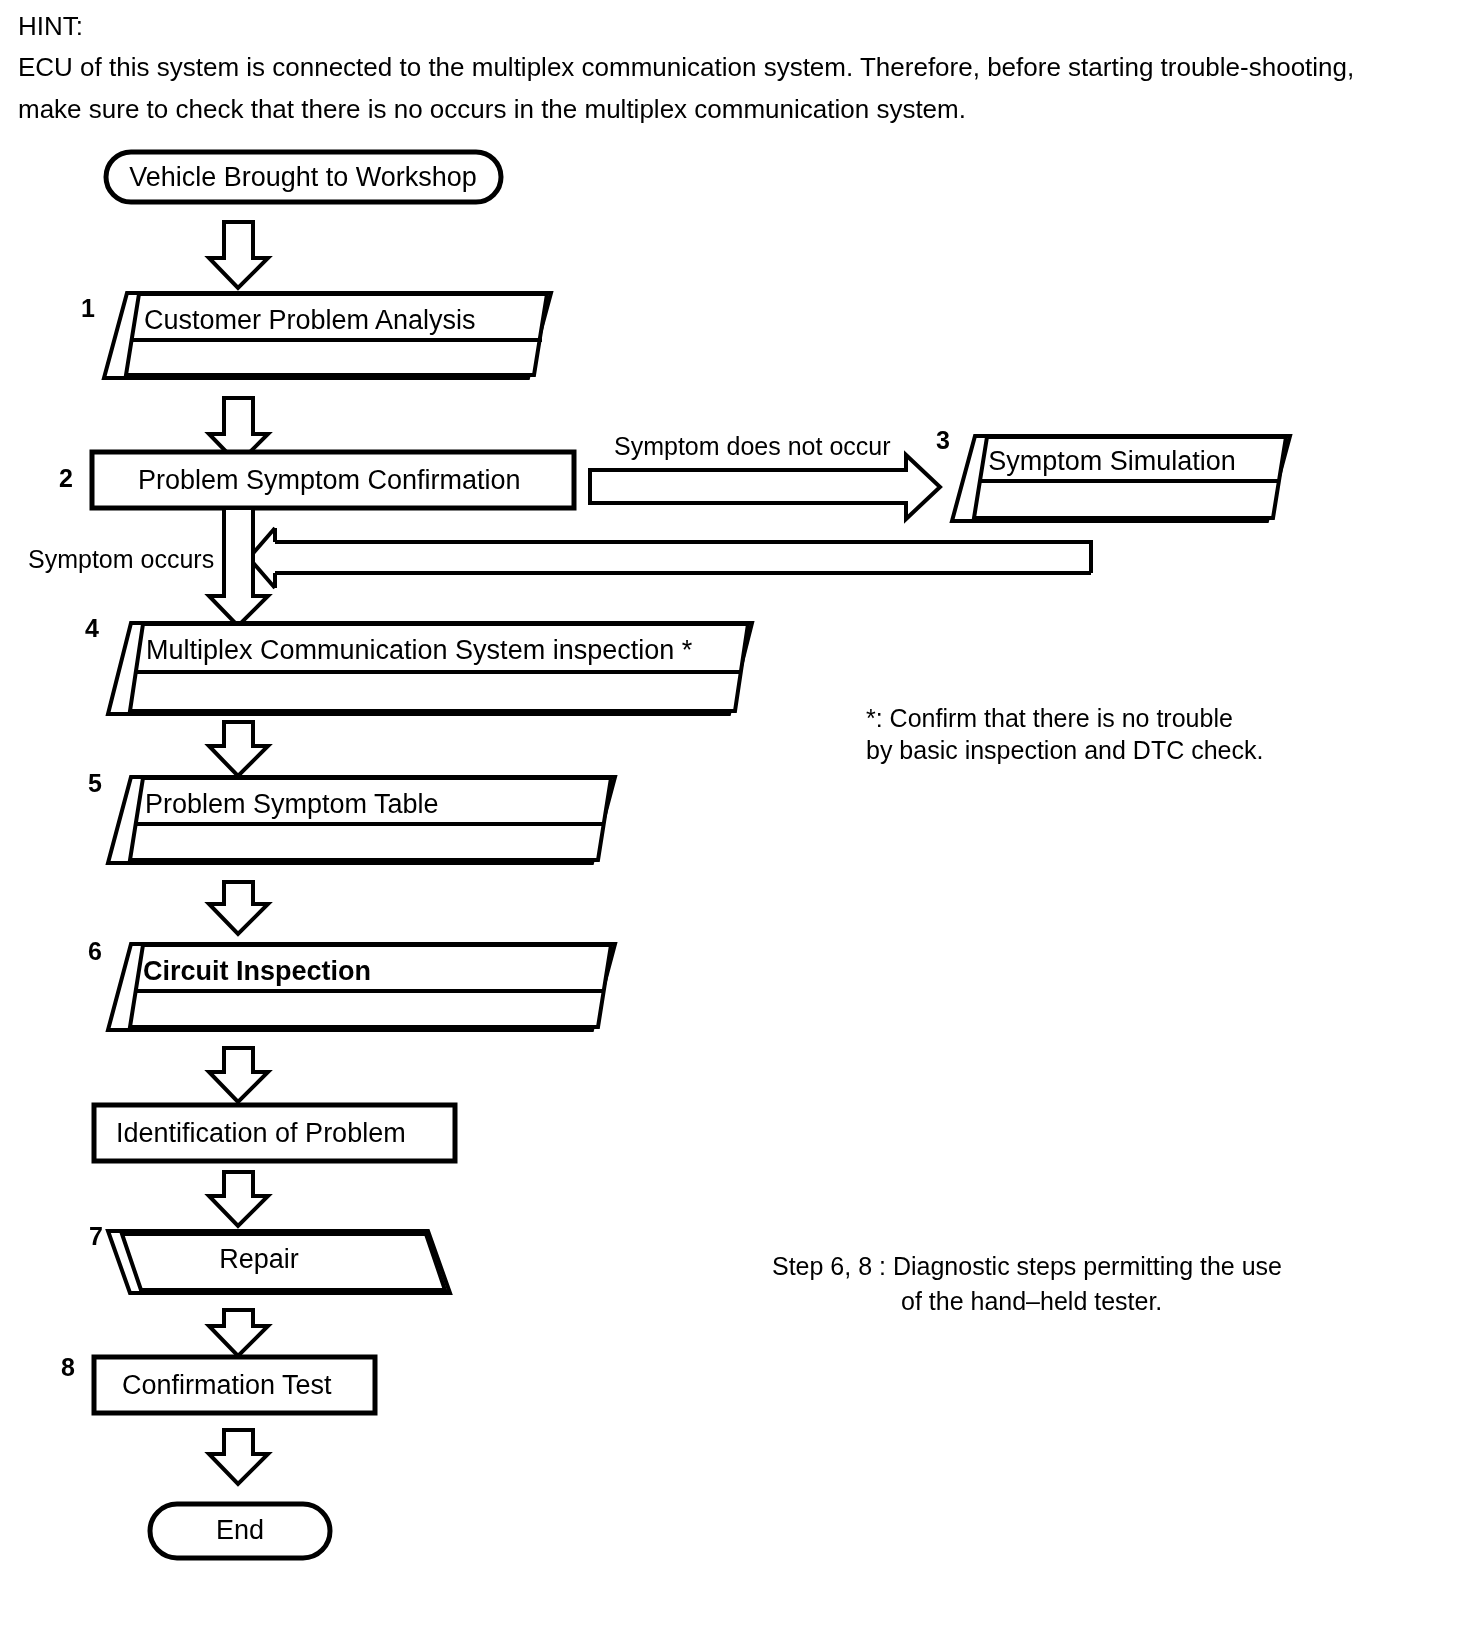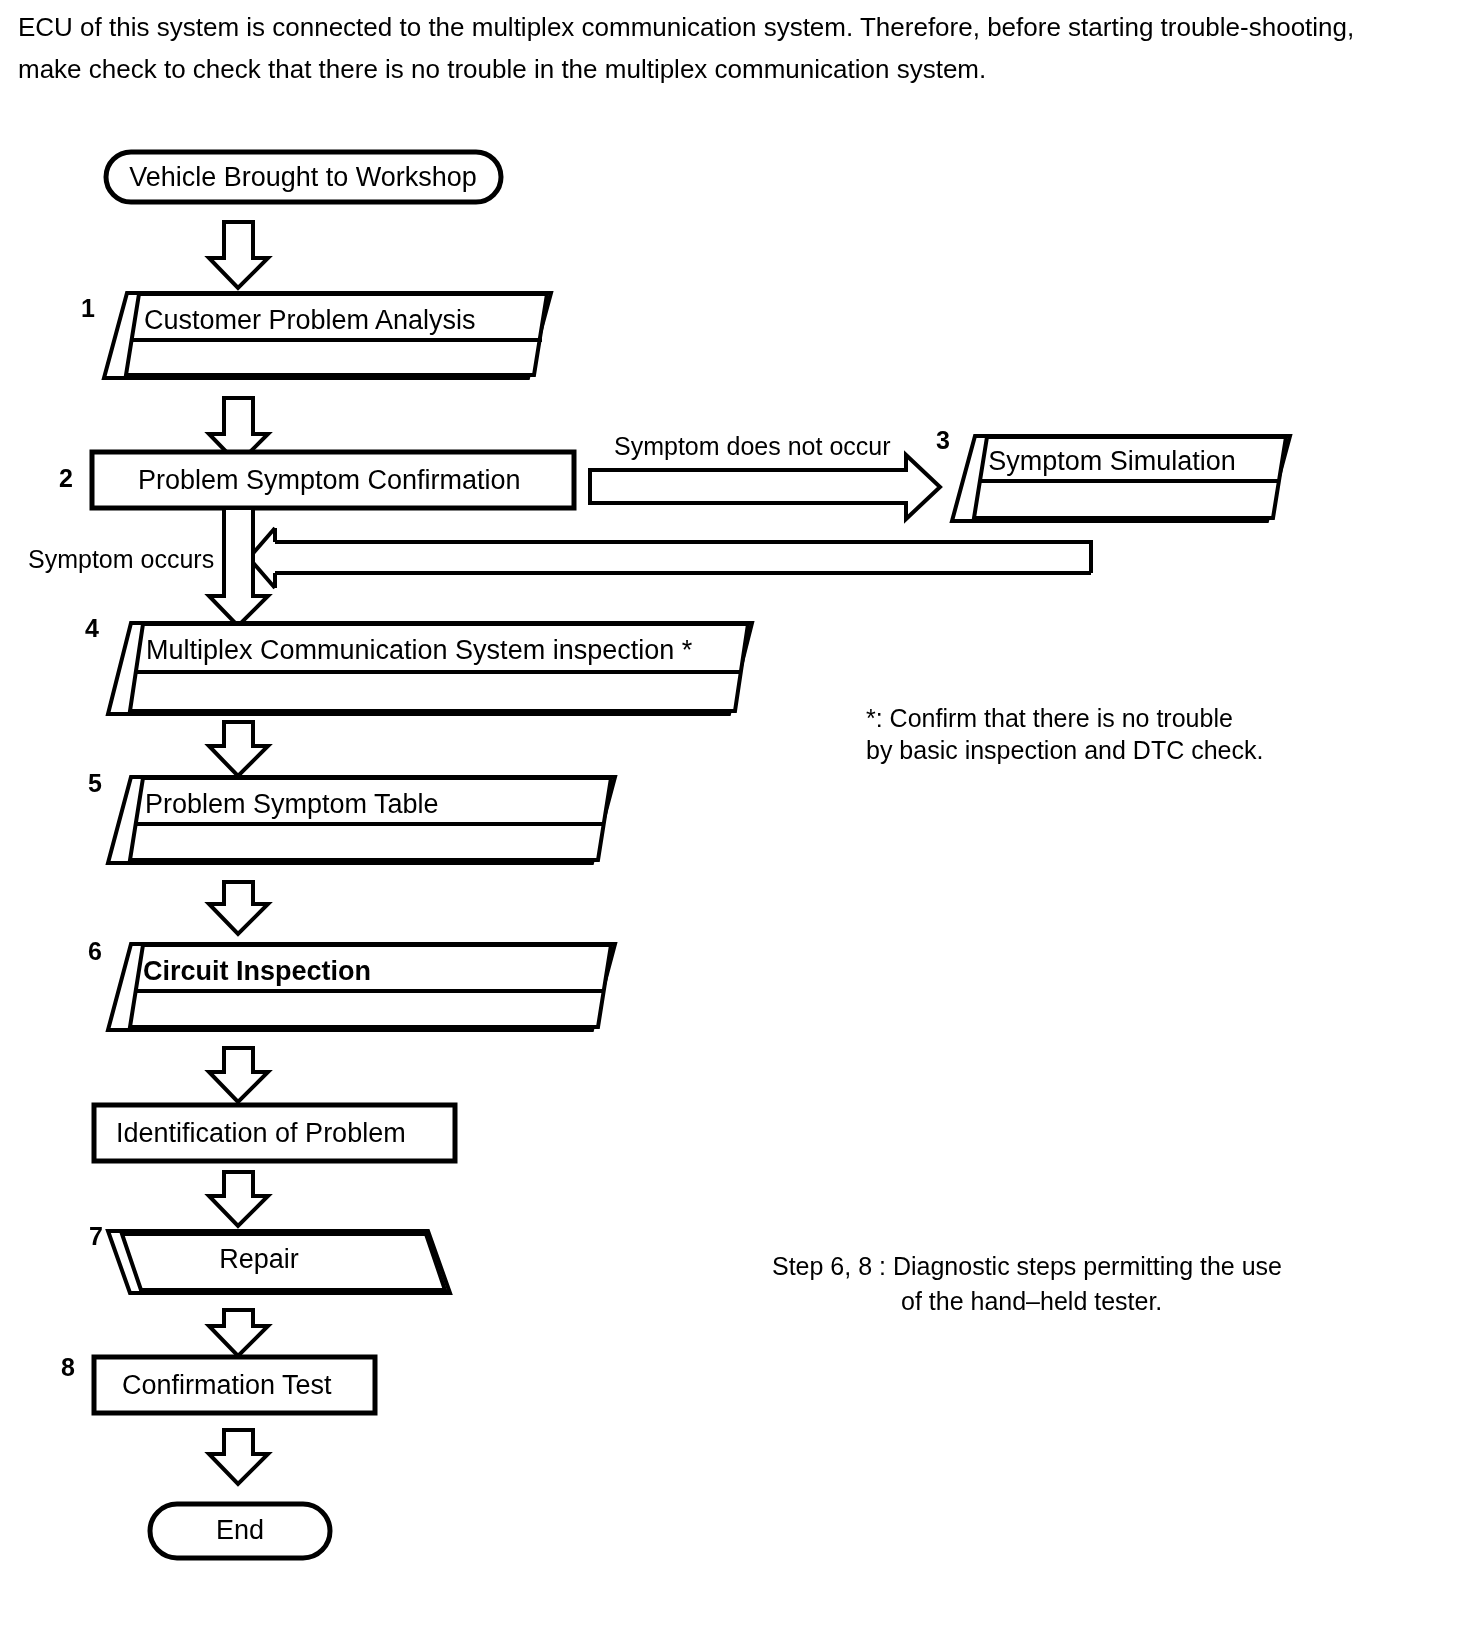--- a/index.html
+++ b/index.html
@@ -66,21 +66,22 @@
   .conn {
     fill: none;
     stroke: #000000;
     stroke-width: 4;
   }
 </style>
 </head>
 <body>
 
 <div id="hint-block">
-  <div class="hint-body">ECU of this system is connected to the multiplex communication system. Therefore, before starting trouble-shooting,  make check to check that there is no trouble in the multiplex communication system.</div>
+  <div class="hint-label">HINT:</div>
+  <div class="hint-body">ECU of this system is connected to the multiplex communication system. Therefore, before starting trouble-shooting,  make sure to check that there is no occurs in the multiplex communication system.</div>
 </div>
 
 <svg id="chart" viewBox="0 0 1472 1652" xmlns="http://www.w3.org/2000/svg">
 
   <g>
     <rect class="shape-fill-thick" x="106" y="152" width="395" height="50" rx="25" ry="25"></rect>
     <text class="node-label" x="303" y="186" text-anchor="middle">Vehicle Brought to Workshop</text>
   </g>
 
   <g>

